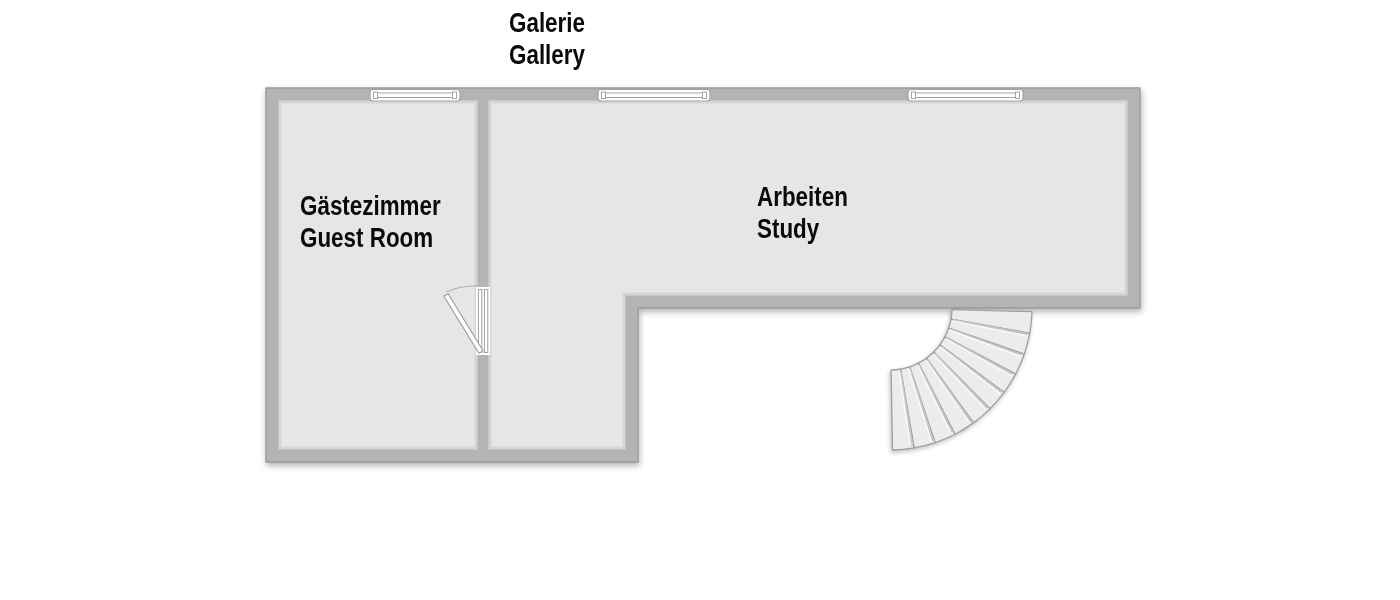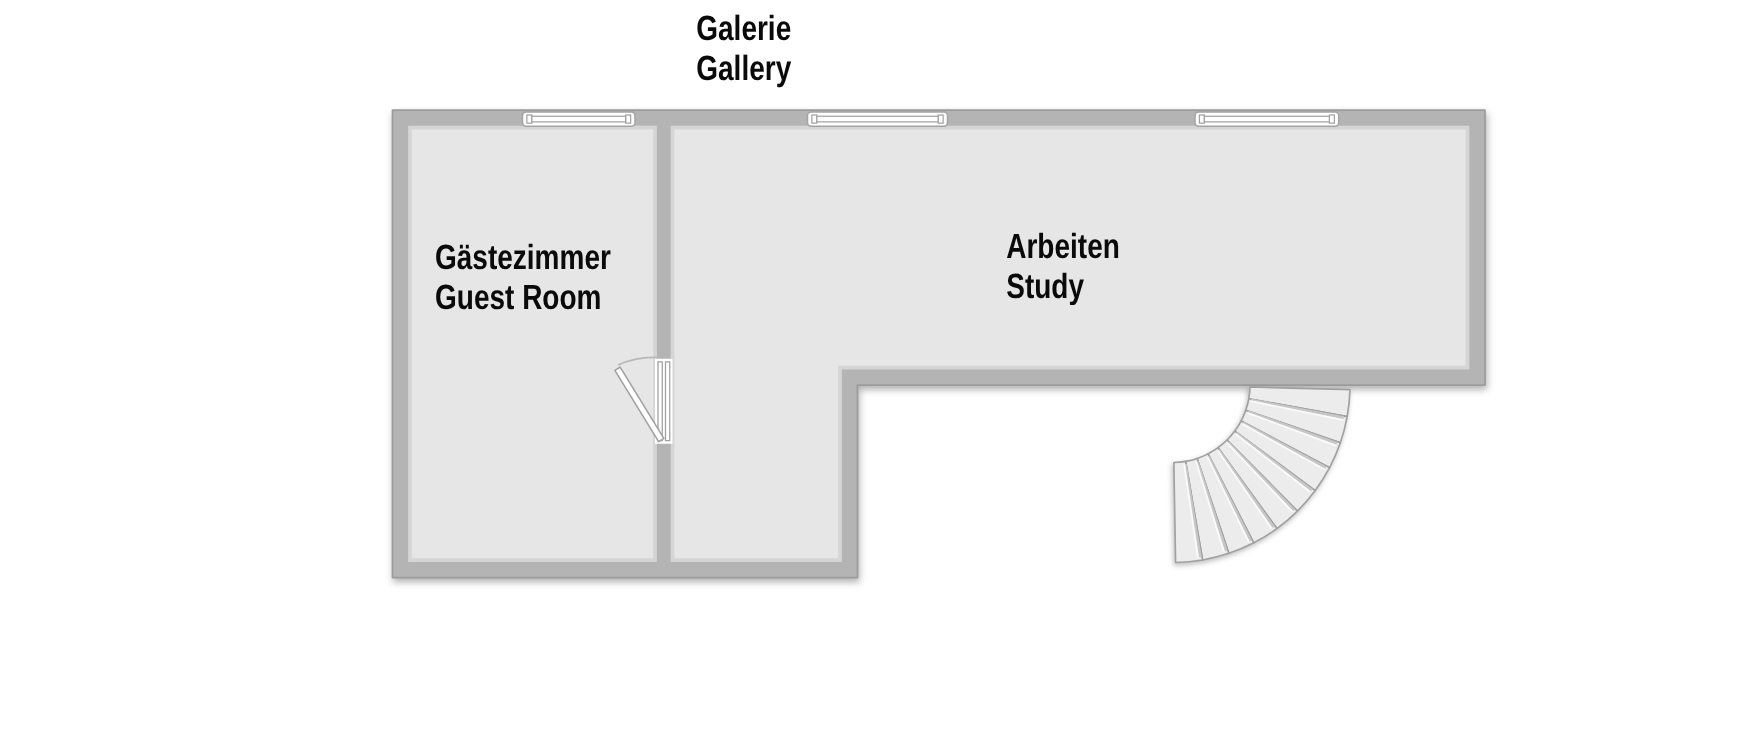--- a/index.html
+++ b/index.html
@@ -8,21 +8,20 @@
     width: 1400px;
     height: 600px;
     background: var(--bg, #ffffff);
     overflow: hidden;
     font-family: "Liberation Sans", sans-serif;
   }
   .canvas {
     position: relative;
     width: 1188px;
     height: 600px;
-    margin-left: 48px;
   }
   svg.plan {
     position: absolute;
     left: 0;
     top: 0;
   }
   .shell {
     filter: drop-shadow(1px 3px 3px rgba(0,0,0,0.30));
   }
   .wall-body {

